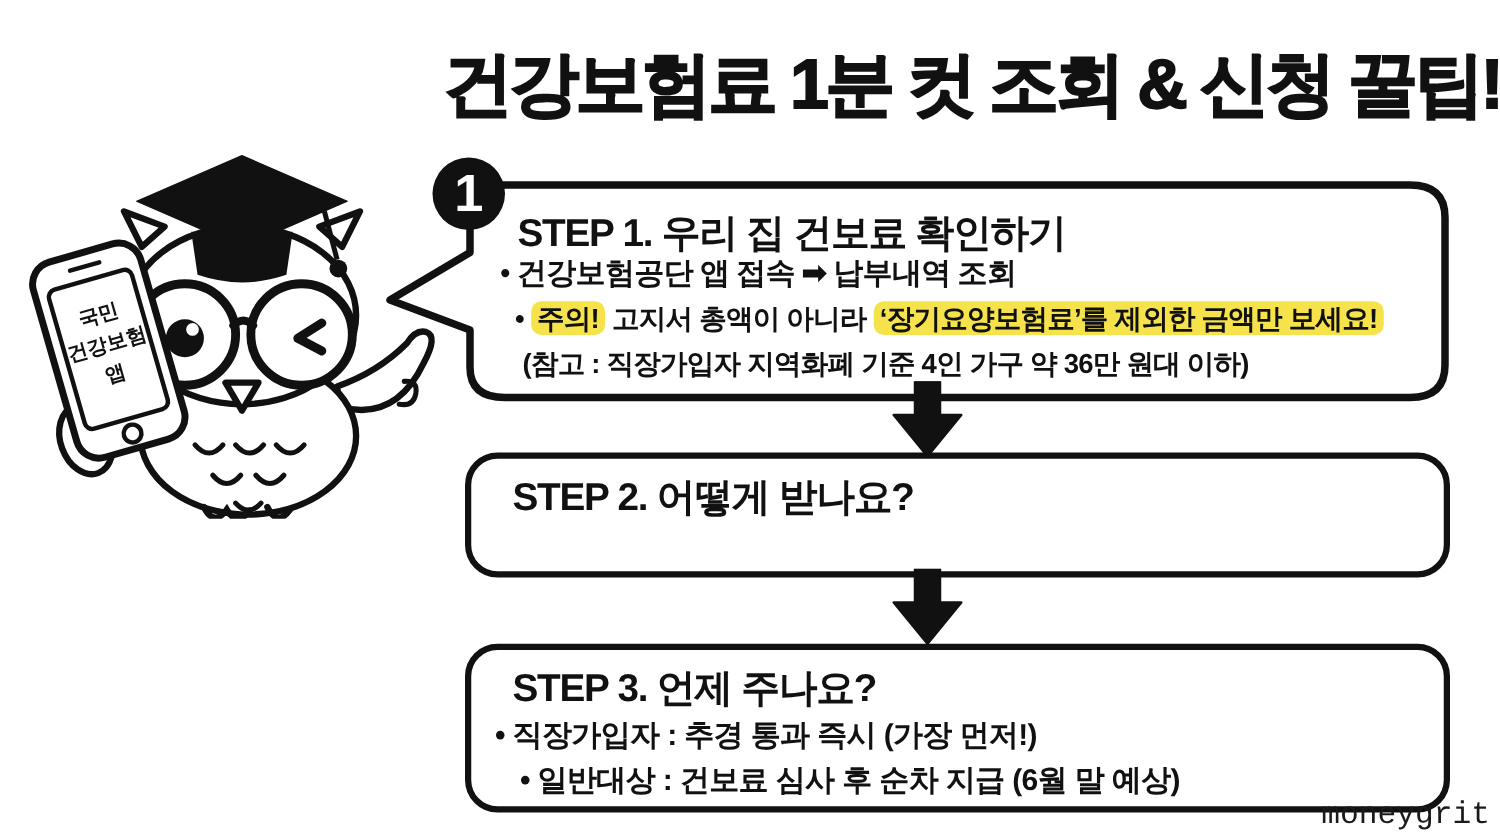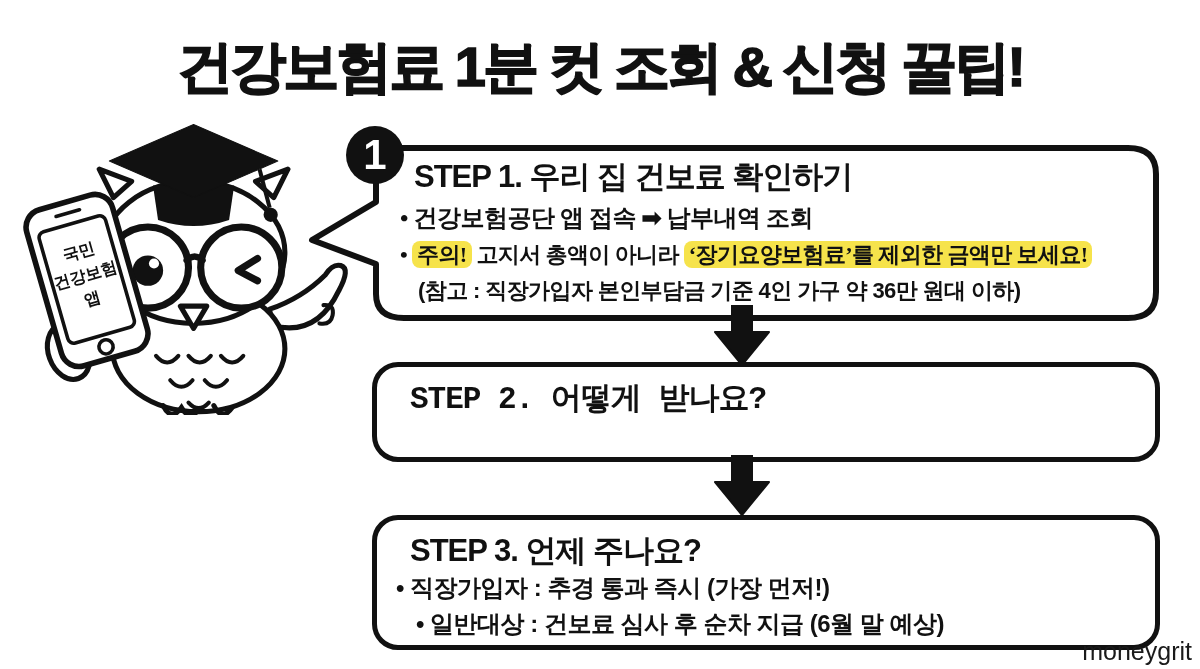--- a/index.html
+++ b/index.html
@@ -1,21 +1,21 @@
 <!DOCTYPE html>
 <html><head>
 <meta charset="utf-8">
 <style>
   html,body{margin:0;padding:0;background:#ffffff;}
   .canvas{
     position:relative;width:1200px;height:669px;background:#ffffff;overflow:hidden;
     font-family:"Liberation Sans","DejaVu Sans",sans-serif;color:#111111;
   }
   .title{
-    position:absolute;left:0;top:30px;width:1200px;text-align:center;
+    position:absolute;left:0;top:30px;width:1200px;text-align:right;
     font-size:56px;font-weight:800;letter-spacing:-3px;color:#111;
     -webkit-text-stroke:1.5px #111;white-space:nowrap;
   }
   .badge{
     position:absolute;left:346px;top:126px;width:58px;height:58px;border-radius:50%;
     background:#111;color:#fff;font-size:42px;font-weight:800;line-height:58px;
     text-align:center;z-index:6;
   }
   .bubble-svg{position:absolute;left:296px;top:140px;z-index:1;}
   .box{
@@ -25,21 +25,21 @@
   .content{position:absolute;z-index:3;}
   .line{position:absolute;white-space:nowrap;color:#111;}
   .step-heading{font-size:31px;font-weight:800;letter-spacing:-1px;}
   .bullet{font-size:24px;font-weight:700;letter-spacing:-0.5px;}
   .bullet.long{font-size:22px;letter-spacing:-0.6px;}
   .note{font-size:22px;font-weight:700;letter-spacing:-0.6px;}
   .hl{background:#f6e34b;border-radius:8px;padding:1px 5px;}
   .arrow{position:absolute;z-index:5;}
   .watermark{
     position:absolute;right:8px;top:637px;font-size:25px;color:#1a1a1a;z-index:7;
-    font-family:Liberation Sans, sans-serif;
+    font-family:Liberation Mono, monospace;
   }
   .owl{position:absolute;left:16px;top:110px;z-index:2;}
   svg text{font-family:"Liberation Sans","DejaVu Sans",sans-serif;}
 </style>
 </head>
 <body>
 
 <div class="canvas">
 
   <div class="title">건강보험료 1분 컷 조회 &amp; 신청 꿀팁!</div>
@@ -104,34 +104,34 @@
     </g>
   </svg>
 
   <div class="badge">1</div>
 
   <svg class="bubble-svg" width="866" height="186" viewBox="0 0 866 186">
     <path d="M104,8 L832,8 Q860,8 860,34 L860,152 Q860,178 832,178 L108,178 Q80,178 80,154 L80,124 L16,100 L80,62 L80,32 Q80,8 104,8 Z" fill="#fff" stroke="#111" stroke-width="6" stroke-linejoin="round"></path>
   </svg>
 
   <div class="content" style="left:380px;top:148px;width:770px;height:170px;">
-    <div class="line step-heading" style="left:34px;top:8px;">STEP 1. 우리 집 건보료 확인하기</div>
+    <div class="line step-heading" style="left:34px;top:18px;">STEP 1. 우리 집 건보료 확인하기</div>
     <div class="line bullet" style="left:20px;top:54px;font-family:Liberation Serif, serif;">• 건강보험공단 앱 접속 ➡ 납부내역 조회</div>
-    <div class="line bullet long" style="left:20px;top:92px;font-family:Liberation Serif, serif;">
+    <div class="line bullet long" style="left:32px;top:92px;">
       <span>• </span><span class="hl">주의!</span><span> 고지서 총액이 아니라 </span><span class="hl">‘장기요양보험료’를 제외한 금액만 보세요!</span>
     </div>
-    <div class="line note" style="left:38px;top:128px;">(참고 : 직장가입자 본인부담금 기준 4인 가구 약 36만 원대 이하)</div>
+    <div class="line note" style="left:38px;top:128px;">(참고 : 직장가입자 지역화폐 기준 4인 가구 약 36만 원대 이하)</div>
   </div>
 
   <svg class="arrow" style="left:712px;top:305px;" width="60" height="62" viewBox="0 0 60 62">
     <polygon points="20,0 40,0 40,27 57,27 30,60 3,27 20,27" fill="#111" stroke="#111" stroke-width="2" stroke-linejoin="round"></polygon>
   </svg>
 
   <div class="box" style="left:372px;top:362px;width:788px;height:100px;"></div>
-  <div class="content" style="left:374px;top:367px;width:780px;height:80px;font-family:Liberation Mono, monospace;">
+  <div class="content" style="left:374px;top:367px;width:780px;height:80px;">
     <div class="line step-heading" style="left:36px;top:10px;">STEP 2. 어떻게 받나요?</div>
   </div>
 
   <svg class="arrow" style="left:712px;top:455px;" width="60" height="62" viewBox="0 0 60 62">
     <polygon points="20,0 40,0 40,27 57,27 30,60 3,27 20,27" fill="#111" stroke="#111" stroke-width="2" stroke-linejoin="round"></polygon>
   </svg>
 
   <div class="box" style="left:372px;top:515px;width:788px;height:135px;"></div>
   <div class="content" style="left:374px;top:520px;width:780px;height:125px;">
     <div class="line step-heading" style="left:36px;top:10px;">STEP 3. 언제 주나요?</div>

